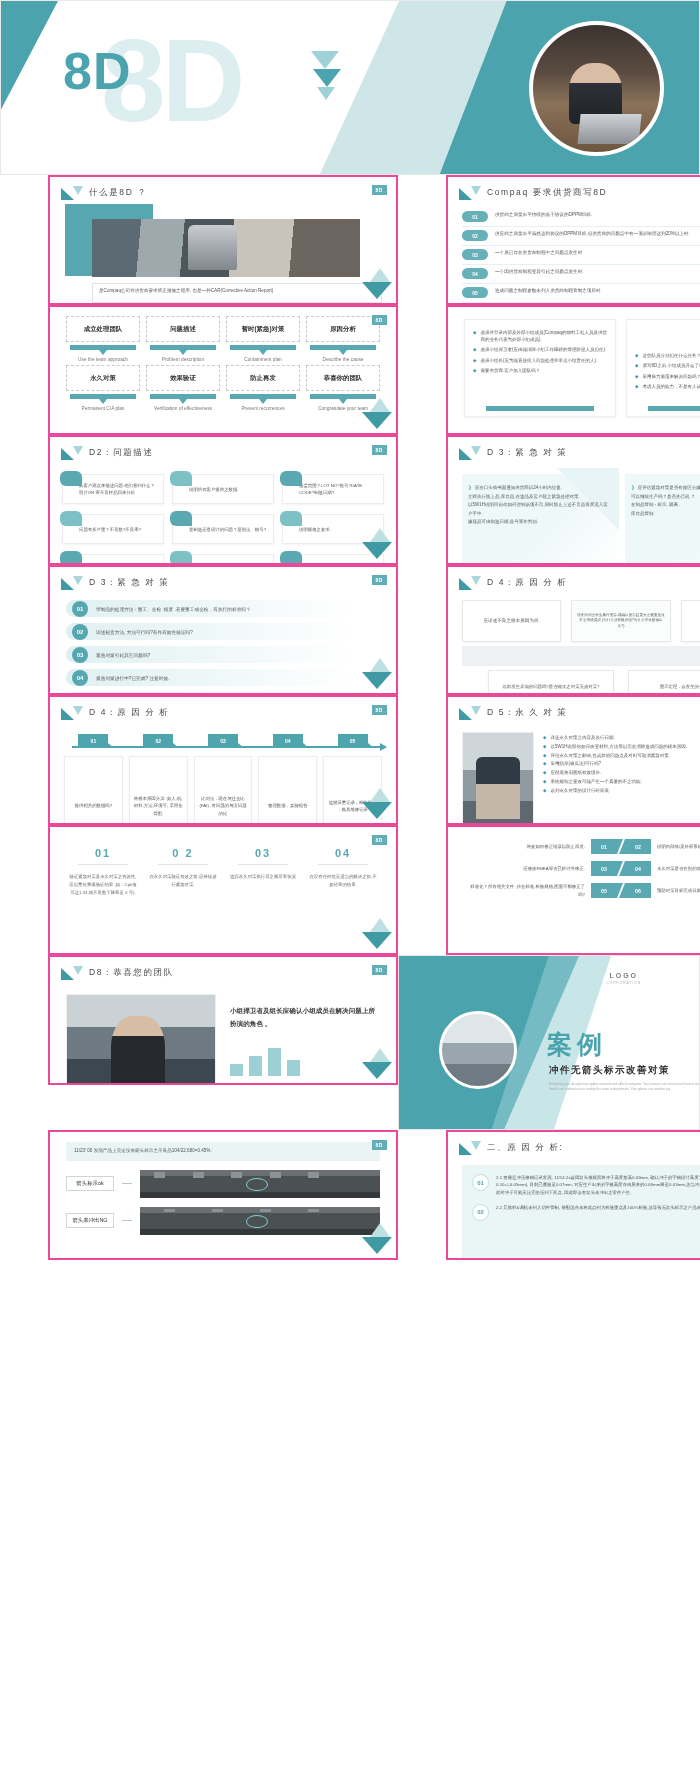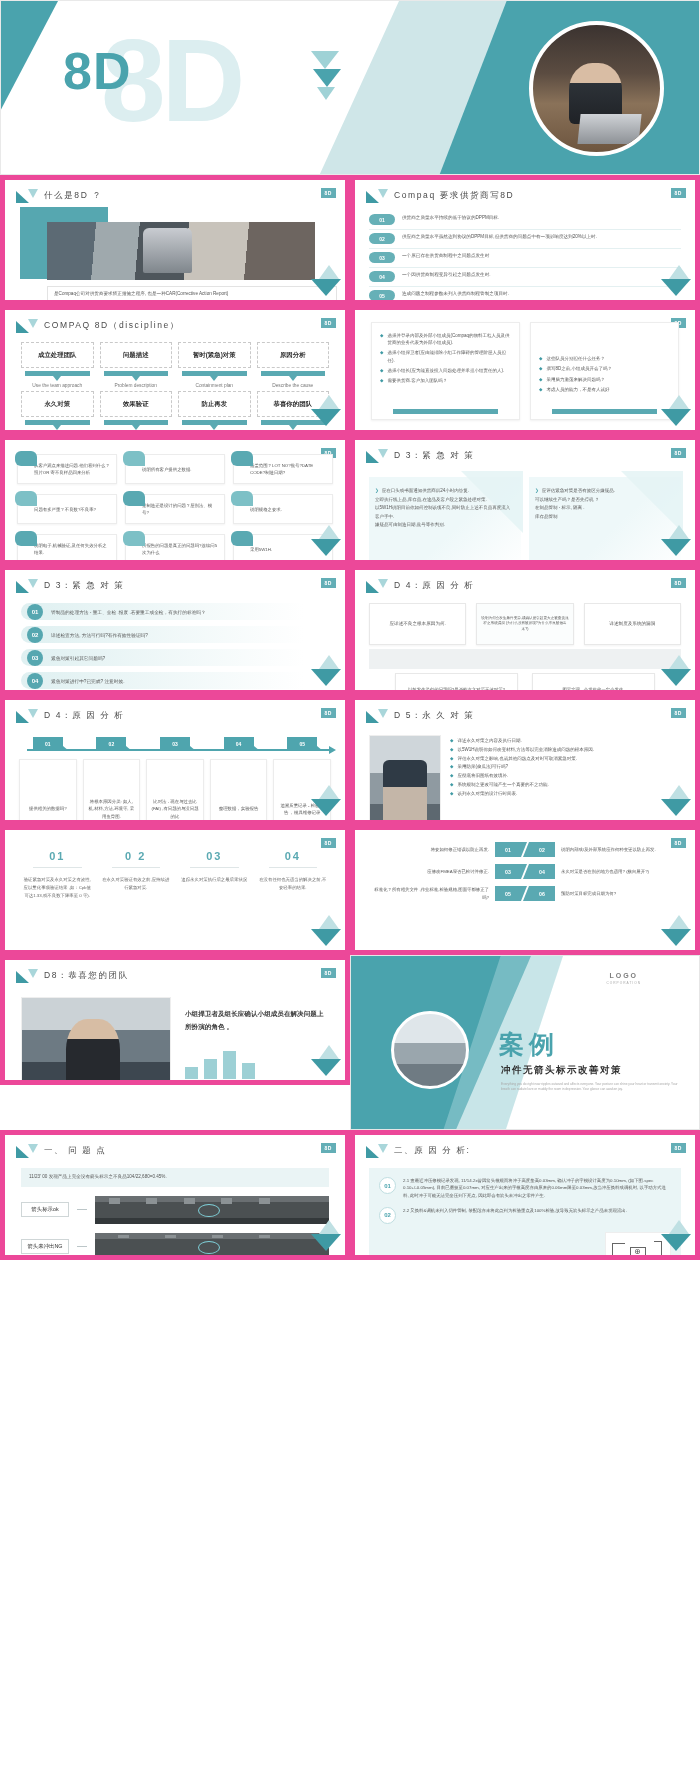--- a/index.html
+++ b/index.html
@@ -9,23 +9,24 @@
     font-family: "Liberation Sans", "DejaVu Sans", sans-serif;
     color: #3a3a3a;
   }
   .deck { width: 700px; }
   .row { display: flex; width: 700px; }
   .slide {
     position: relative;
     width: 350px;
     height: 130px;
     background: #ffffff;
-    border: 5px solid #ec4899;
+    border: 2px solid #ec4899;
     overflow: hidden;
     flex: 0 0 350px;
+    margin-left: 48px;
   }
 
   
   .title-slide {
     width: 700px; height: 175px; position: relative;
     background: #ffffff; overflow: hidden; border: 1px solid #e9e9e9;
   }
   .ts-leftwedge {
     position: absolute; left: 0; top: 0; width: 95px; height: 175px;
     background: #4aa3ad;
@@ -497,141 +498,141 @@
       </div>
       <div class="corner">
           <i class="up"></i>
           <i class="dn"></i>
         </div>
     </div>
   </div>
 
   <div class="row">
     <div class="slide">
+      <div class="badge-8d">8D</div>
+      <div class="disc-grid">
+        <div class="disc-cell">
+          <div class="disc-box">
+              <span>成立处理团队</span>
+            </div>
+          <div class="disc-bar"></div>
+          <div class="disc-en">Use the team approach</div>
+        </div>
+        <div class="disc-cell">
+          <div class="disc-box">
+              <span>问题描述</span>
+            </div>
+          <div class="disc-bar"></div>
+          <div class="disc-en">Problem description</div>
+        </div>
+        <div class="disc-cell">
+          <div class="disc-box">
+              <span>暂时(紧急)对策</span>
+            </div>
+          <div class="disc-bar"></div>
+          <div class="disc-en">Containment plan</div>
+        </div>
+        <div class="disc-cell">
+          <div class="disc-box">
+              <span>原因分析</span>
+            </div>
+          <div class="disc-bar"></div>
+          <div class="disc-en">Describe the cause</div>
+        </div>
+        <div class="disc-cell">
+          <div class="disc-box">
+              <span>永久对策</span>
+            </div>
+          <div class="disc-bar"></div>
+          <div class="disc-en">Permanent C/A plan</div>
+        </div>
+        <div class="disc-cell">
+          <div class="disc-box">
+              <span>效果验证</span>
+            </div>
+          <div class="disc-bar"></div>
+          <div class="disc-en">Verification of effectiveness</div>
+        </div>
+        <div class="disc-cell">
+          <div class="disc-box">
+              <span>防止再发</span>
+            </div>
+          <div class="disc-bar"></div>
+          <div class="disc-en">Prevent recurrences</div>
+        </div>
+        <div class="disc-cell">
+          <div class="disc-box">
+              <span>恭喜你的团队</span>
+            </div>
+          <div class="disc-bar"></div>
+          <div class="disc-en">Congratulate your team</div>
+        </div>
+      </div>
+      <div class="corner">
+          <i class="up"></i>
+          <i class="dn"></i>
+        </div>
+    </div>
+
+    <div class="slide">
+      <div class="badge-8d">8D</div>
+      <div class="d1-wrap">
+        <div class="d1-card">
+          <div class="d1-li">
+              <span class="dia">◆</span>
+              <span>选择并登录内部及外部小组成员(Compaq的物料工程人员及供货商的业务代表为外部小组成员).</span>
+            </div>
+          <div class="d1-li">
+              <span class="dia">◆</span>
+              <span>选择小组捍卫者(应由能排除小组工作障碍的管理阶层人员担任).</span>
+            </div>
+          <div class="d1-li">
+              <span class="dia">◆</span>
+              <span>选择小组长(应为能直接投入问题处理并承担小组责任的人).</span>
+            </div>
+          <div class="d1-li">
+              <span class="dia">◆</span>
+              <span>需要供货商.客户加入团队吗？</span>
+            </div>
+        </div>
+        <div class="d1-card mid">
+          <div class="d1-li">
+              <span class="dia">◆</span>
+              <span>这些队员分别担任什么任务？</span>
+            </div>
+          <div class="d1-li">
+              <span class="dia">◆</span>
+              <span>撰写8D之前,小组成员开会了吗？</span>
+            </div>
+          <div class="d1-li">
+              <span class="dia">◆</span>
+              <span>采用脑力激荡来解决问题吗？</span>
+            </div>
+          <div class="d1-li">
+              <span class="dia">◆</span>
+              <span>考虑人员的能力，不是有人就好</span>
+            </div>
+        </div>
+      </div>
+      <div class="corner">
+          <i class="up"></i>
+          <i class="dn"></i>
+        </div>
+    </div>
+  </div>
+
+  <div class="row">
+    <div class="slide">
       <div class="s-head">
         <span class="s-tri">
             <i class="big"></i>
             <i class="small"></i>
           </span>
-        <span class="s-title">COMPAQ  8D（discipline）</span>
-      </div>
-      <div class="badge-8d">8D</div>
-      <div class="disc-grid">
-        <div class="disc-cell">
-          <div class="disc-box">
-              <span>成立处理团队</span>
-            </div>
-          <div class="disc-bar"></div>
-          <div class="disc-en">Use the team approach</div>
-        </div>
-        <div class="disc-cell">
-          <div class="disc-box">
-              <span>问题描述</span>
-            </div>
-          <div class="disc-bar"></div>
-          <div class="disc-en">Problem description</div>
-        </div>
-        <div class="disc-cell">
-          <div class="disc-box">
-              <span>暂时(紧急)对策</span>
-            </div>
-          <div class="disc-bar"></div>
-          <div class="disc-en">Containment plan</div>
-        </div>
-        <div class="disc-cell">
-          <div class="disc-box">
-              <span>原因分析</span>
-            </div>
-          <div class="disc-bar"></div>
-          <div class="disc-en">Describe the cause</div>
-        </div>
-        <div class="disc-cell">
-          <div class="disc-box">
-              <span>永久对策</span>
-            </div>
-          <div class="disc-bar"></div>
-          <div class="disc-en">Permanent C/A plan</div>
-        </div>
-        <div class="disc-cell">
-          <div class="disc-box">
-              <span>效果验证</span>
-            </div>
-          <div class="disc-bar"></div>
-          <div class="disc-en">Verification of effectiveness</div>
-        </div>
-        <div class="disc-cell">
-          <div class="disc-box">
-              <span>防止再发</span>
-            </div>
-          <div class="disc-bar"></div>
-          <div class="disc-en">Prevent recurrences</div>
-        </div>
-        <div class="disc-cell">
-          <div class="disc-box">
-              <span>恭喜你的团队</span>
-            </div>
-          <div class="disc-bar"></div>
-          <div class="disc-en">Congratulate your team</div>
-        </div>
-      </div>
-      <div class="corner">
-          <i class="up"></i>
-          <i class="dn"></i>
-        </div>
-    </div>
-
-    <div class="slide">
-      <div class="badge-8d">8D</div>
-      <div class="d1-wrap">
-        <div class="d1-card">
-          <div class="d1-li">
-              <span class="dia">◆</span>
-              <span>选择并登录内部及外部小组成员(Compaq的物料工程人员及供货商的业务代表为外部小组成员).</span>
-            </div>
-          <div class="d1-li">
-              <span class="dia">◆</span>
-              <span>选择小组捍卫者(应由能排除小组工作障碍的管理阶层人员担任).</span>
-            </div>
-          <div class="d1-li">
-              <span class="dia">◆</span>
-              <span>选择小组长(应为能直接投入问题处理并承担小组责任的人).</span>
-            </div>
-          <div class="d1-li">
-              <span class="dia">◆</span>
-              <span>需要供货商.客户加入团队吗？</span>
-            </div>
-        </div>
-        <div class="d1-card mid">
-          <div class="d1-li">
-              <span class="dia">◆</span>
-              <span>这些队员分别担任什么任务？</span>
-            </div>
-          <div class="d1-li">
-              <span class="dia">◆</span>
-              <span>撰写8D之前,小组成员开会了吗？</span>
-            </div>
-          <div class="d1-li">
-              <span class="dia">◆</span>
-              <span>采用脑力激荡来解决问题吗？</span>
-            </div>
-          <div class="d1-li">
-              <span class="dia">◆</span>
-              <span>考虑人员的能力，不是有人就好</span>
-            </div>
-        </div>
-      </div>
-      <div class="corner">
-          <i class="up"></i>
-          <i class="dn"></i>
-        </div>
-    </div>
-  </div>
-
-  <div class="row">
-    <div class="slide">
+        <span class="s-title">D2：问题描述</span>
+      </div>
       <div class="badge-8d">8D</div>
       <div class="bub-grid">
         <div class="bub">
             <span>从客户观点来描述问题.他们看到什么？照片OR 寄不良样品回来分析</span>
           </div>
         <div class="bub alt">
             <span>说明所有客户提供之数据.</span>
           </div>
         <div class="bub">
             <span>涵盖范围？LOT NO?批号?DATE CODE?制造日期?</span>
@@ -985,27 +986,20 @@
         <div class="sub">CORPORATION</div>
       </div>
       <div class="case-title">案例</div>
       <div class="case-sub">冲件无箭头标示改善对策</div>
       <div class="case-en">Everything you do right now ripples outward and affects everyone. Your posture can shine your heart or transmit anxiety. Your breath can radiate love or muddy the room in depression. Your glance can awaken joy.</div>
     </div>
   </div>
 
   <div class="row">
     <div class="slide">
-      <div class="s-head">
-        <span class="s-tri">
-            <i class="big"></i>
-            <i class="small"></i>
-          </span>
-        <span class="s-title">一、 问 题 点</span>
-      </div>
       <div class="badge-8d">8D</div>
       <div class="pp-wrap">
         <div class="pp-note">11/23’ 00 发现产品上完全没有箭头标示之不良品104/22,680=0.45%.</div>
         <div class="pp-imgrow">
           <div class="pp-label">箭头标示ok</div>
           <div class="pp-conn"></div>
           <div class="pp-img">
             <i style="left:6%"></i>
               <i style="left:22%"></i>
               <i style="left:38%"></i>

